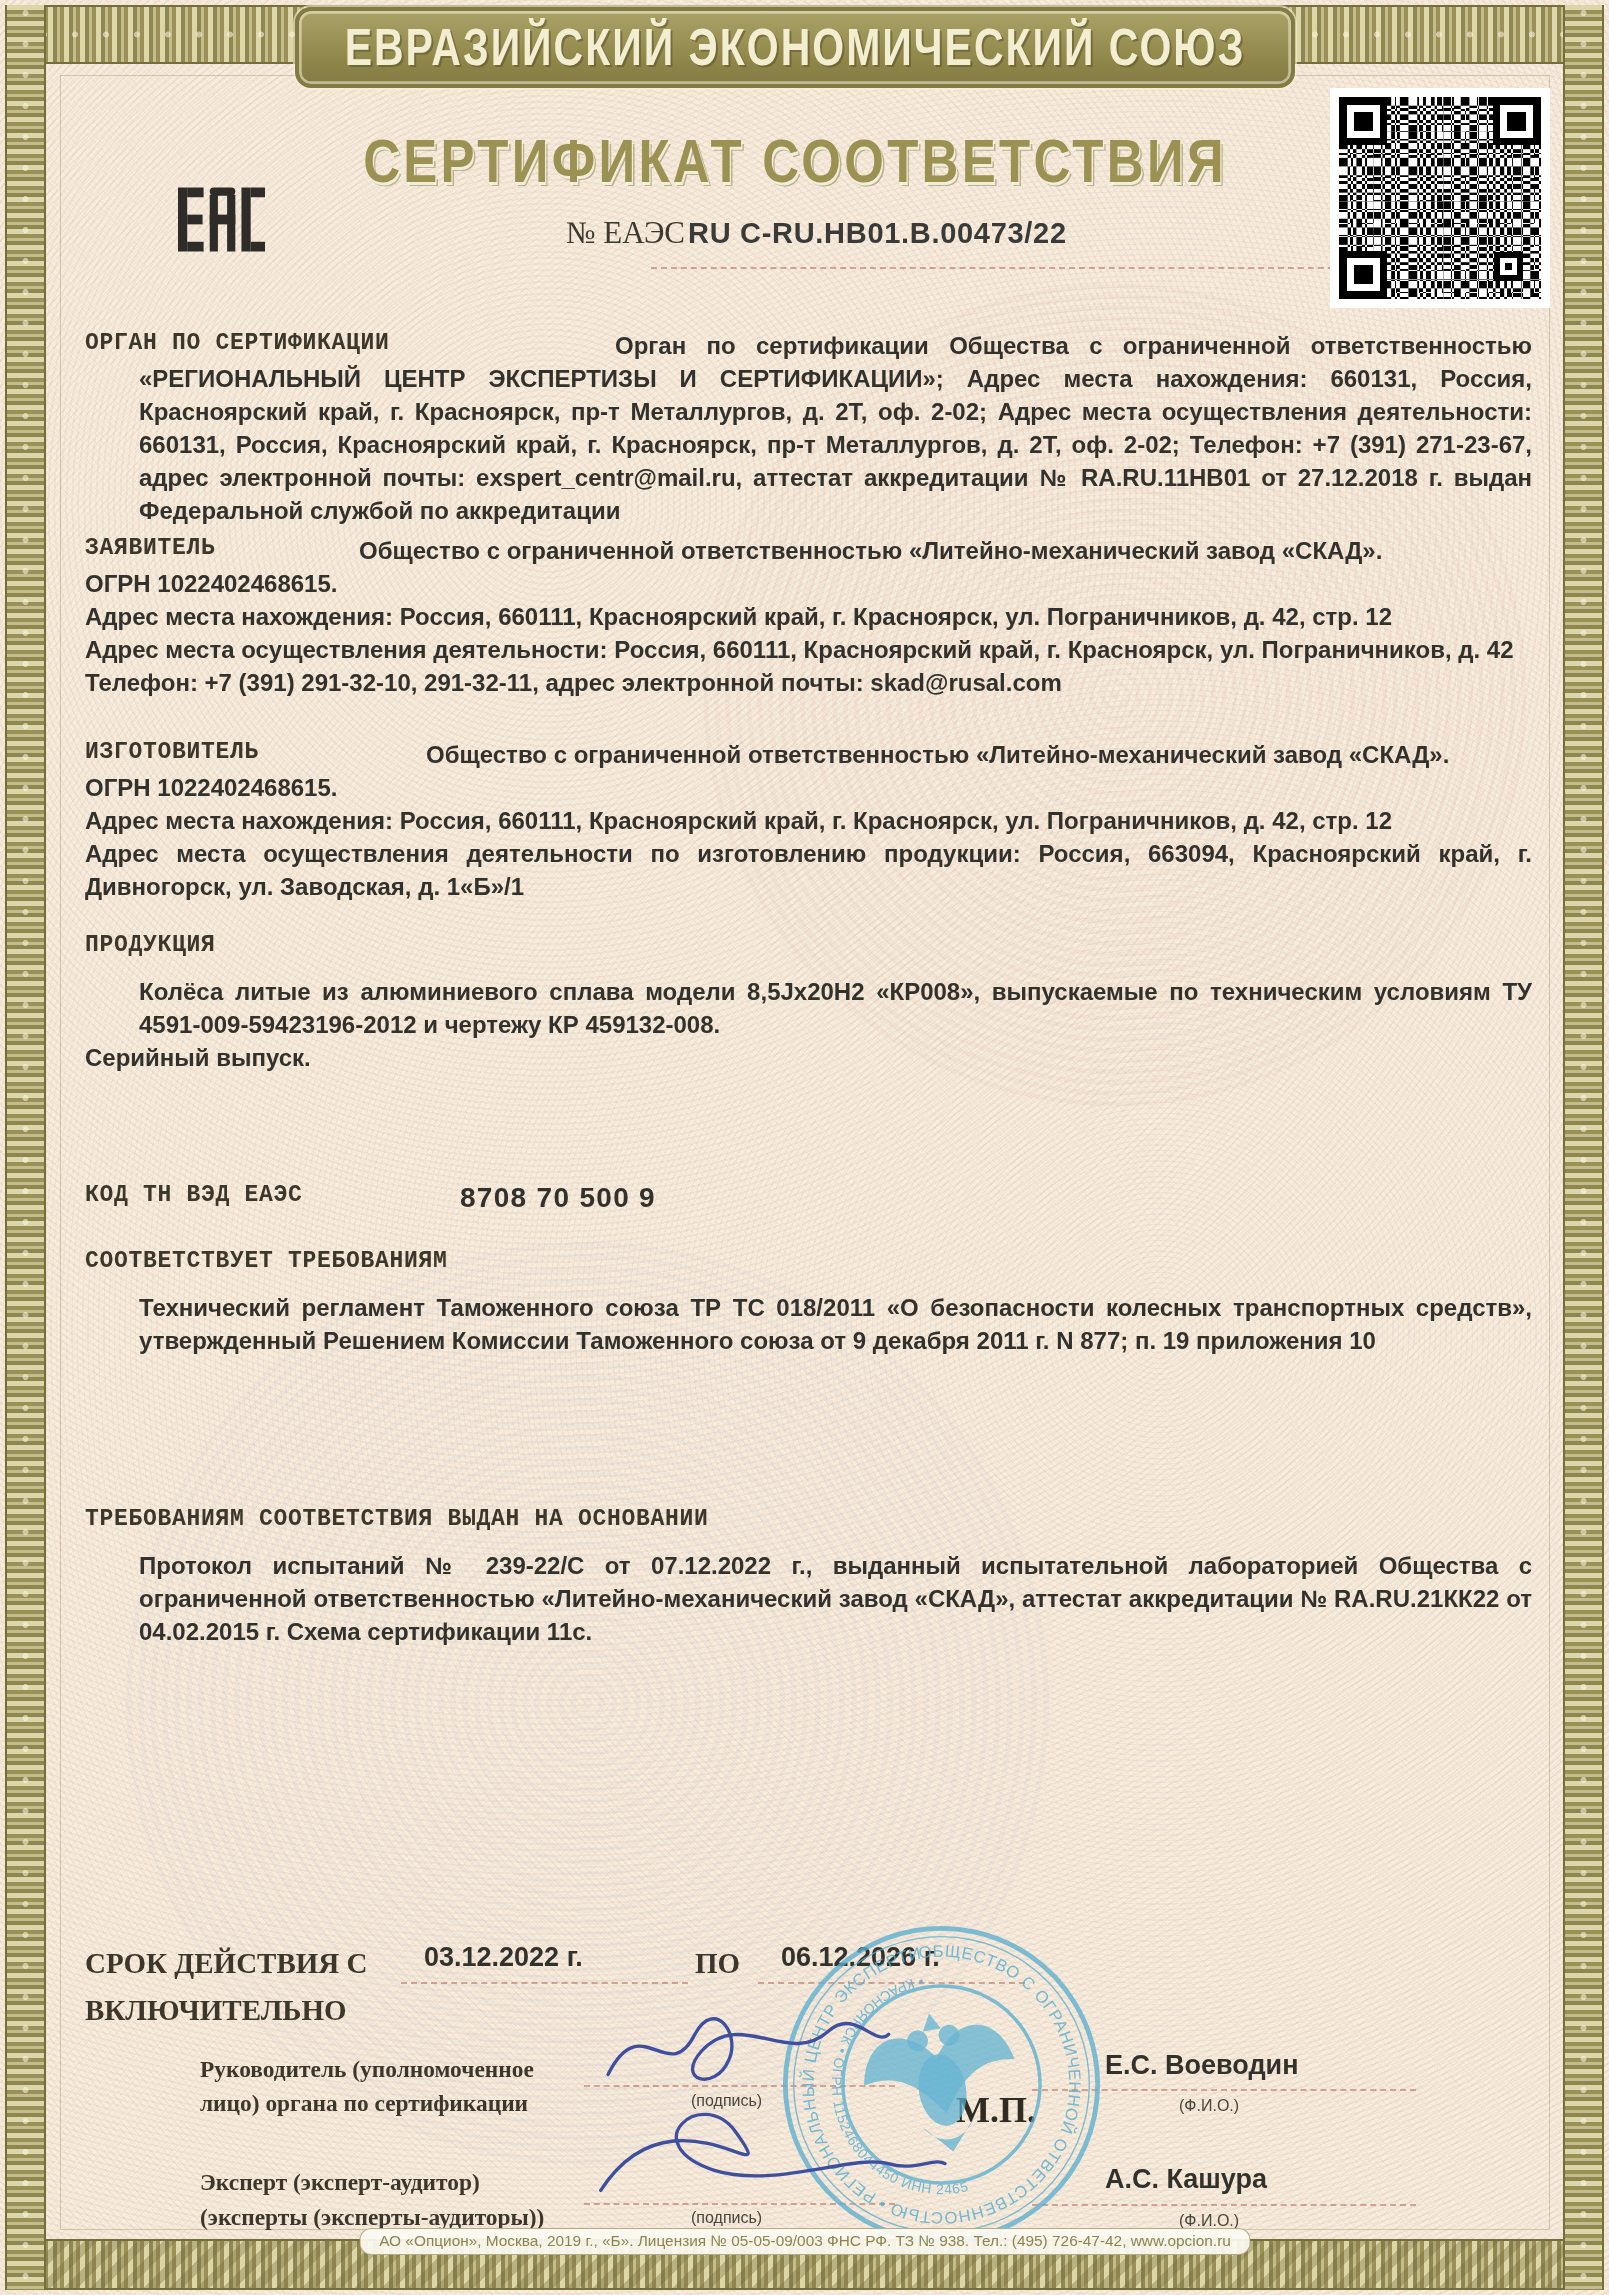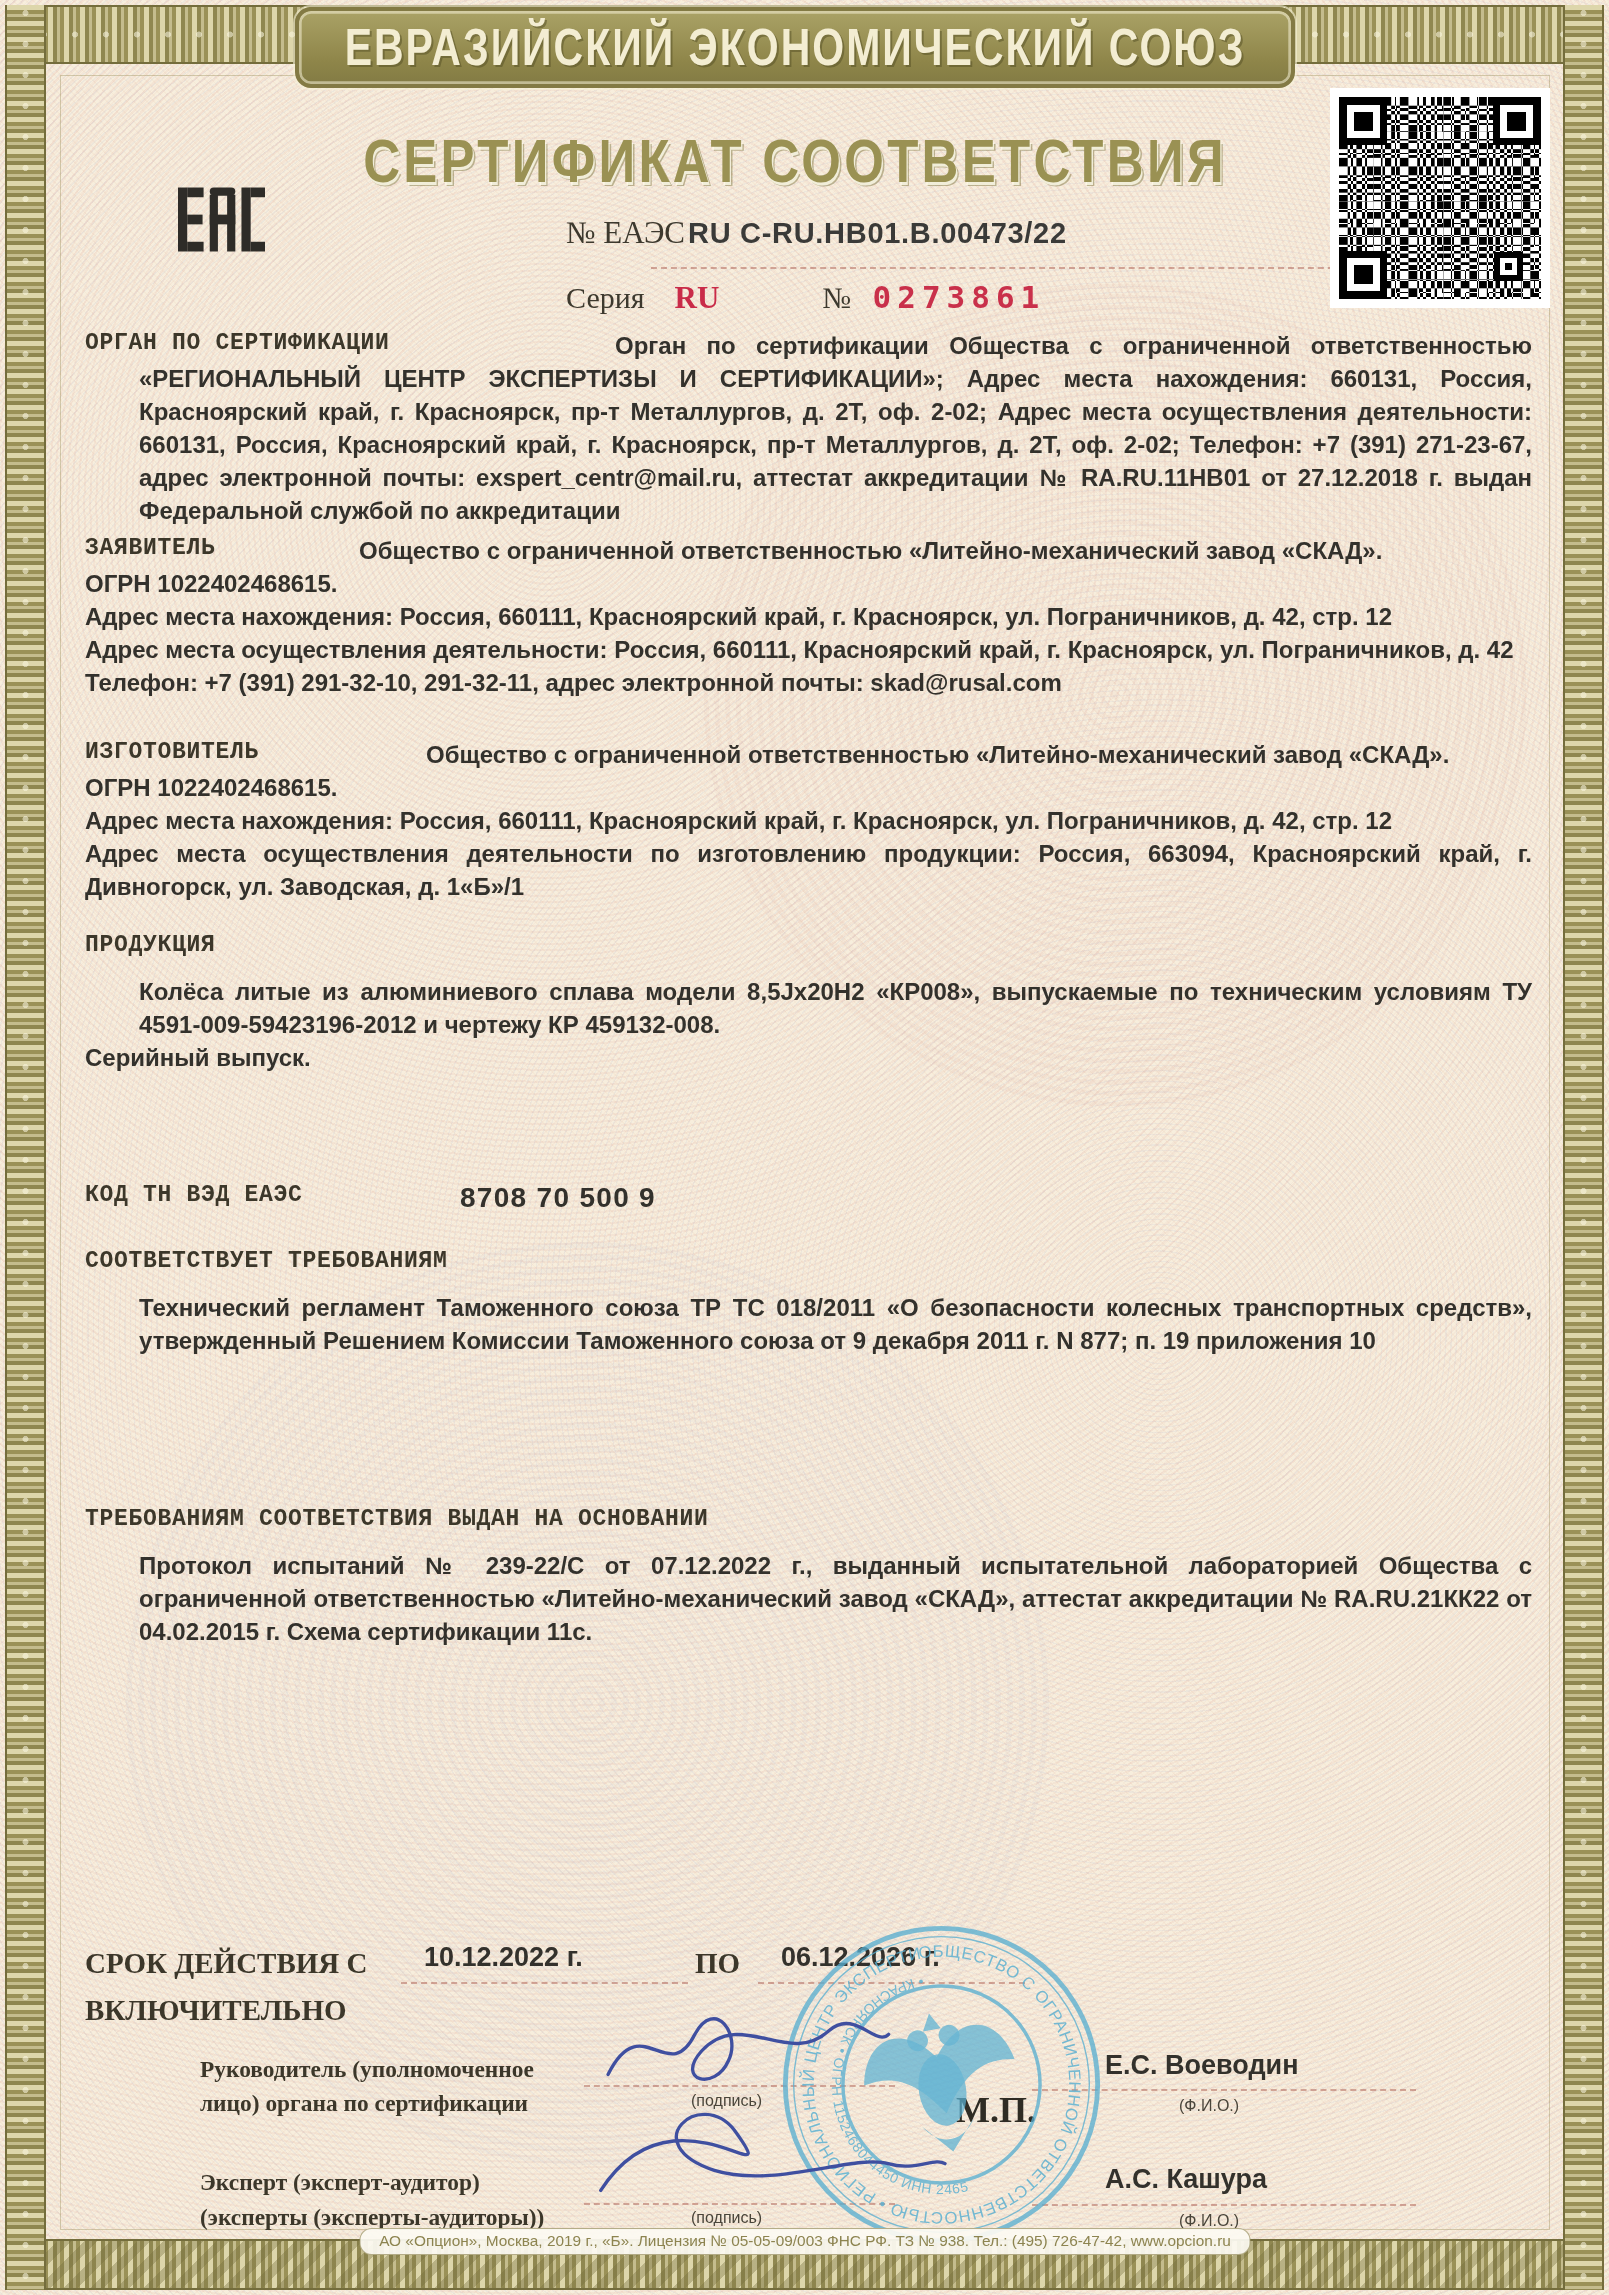--- a/index.html
+++ b/index.html
@@ -138,26 +138,20 @@
     </g>
   </svg>
 
   <div class="doc-title">СЕРТИФИКАТ СООТВЕТСТВИЯ</div>
 
   <div class="num-row">
     <span class="num-label">№ ЕАЭС</span>
     <span class="num-value">RU C-RU.HB01.B.00473/22</span>
   </div>
   <div class="microline" style="left:651px;top:267px;width:842px;"></div>
-  <div class="series-row">
-    <span class="series-label">Серия</span>
-    <span class="series-value">RU</span>
-    <span class="blank-label">№</span>
-    <span class="blank-value">0273861</span>
-  </div>
 
   <div class="qr">
     <div class="qr-noise"></div>
     <div class="finder f-tl"></div>
     <div class="finder f-tr"></div>
     <div class="finder f-bl"></div>
     <div class="align-sq"></div>
   </div>
 
   <div class="sec" style="top:329px">
@@ -198,21 +192,21 @@
     <div class="sec-body body-below">Технический регламент Таможенного союза ТР ТС 018/2011 «О безопасности колесных транспортных средств», утвержденный Решением Комиссии Таможенного союза от 9 декабря 2011 г. N 877; п. 19 приложения 10</div>
   </div>
 
   <div class="sec" style="top:1506px">
     <div class="sec-h">ТРЕБОВАНИЯМ СООТВЕТСТВИЯ  ВЫДАН НА ОСНОВАНИИ</div>
     <div class="sec-body body-below">Протокол испытаний № 239-22/С от 07.12.2022 г., выданный испытательной лабораторией Общества с ограниченной ответственностью «Литейно-механический завод «СКАД», аттестат аккредитации № RA.RU.21КК22 от 04.02.2015 г. Схема сертификации 11с.</div>
   </div>
 
 
   <span class="v-label" style="left:85px;top:1947px">СРОК ДЕЙСТВИЯ С</span>
-  <span class="v-date" style="left:424px;top:1942px">10.12.2022 г.</span>
+  <span class="v-date" style="left:424px;top:1942px">03.12.2022 г.</span>
   <div class="microline" style="left:401px;top:1982px;width:287px;"></div>
   <span class="v-label" style="left:695px;top:1947px">ПО</span>
   <span class="v-date" style="left:781px;top:1942px">06.12.2026 г.</span>
   <div class="microline" style="left:758px;top:1982px;width:267px;"></div>
   <span class="v-label" style="left:85px;top:1994px">ВКЛЮЧИТЕЛЬНО</span>
 
   <span class="role" style="left:200px;top:2056px">Руководитель (уполномоченное</span>
   <span class="role" style="left:200px;top:2090px">лицо) органа по сертификации</span>
   <div class="microline" style="left:584px;top:2085px;width:311px;"></div>
   <span class="caption" style="left:691px;top:2092px">(подпись)</span>

